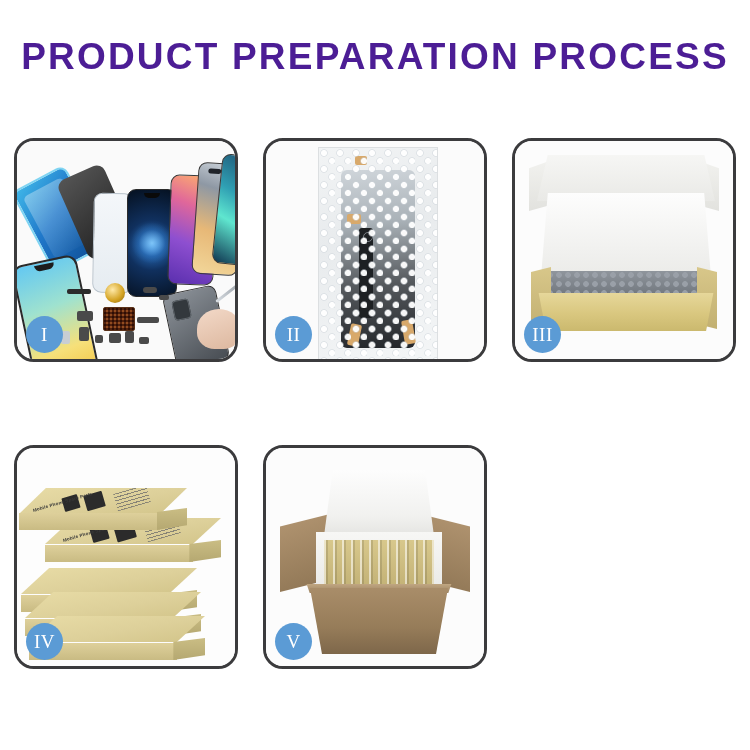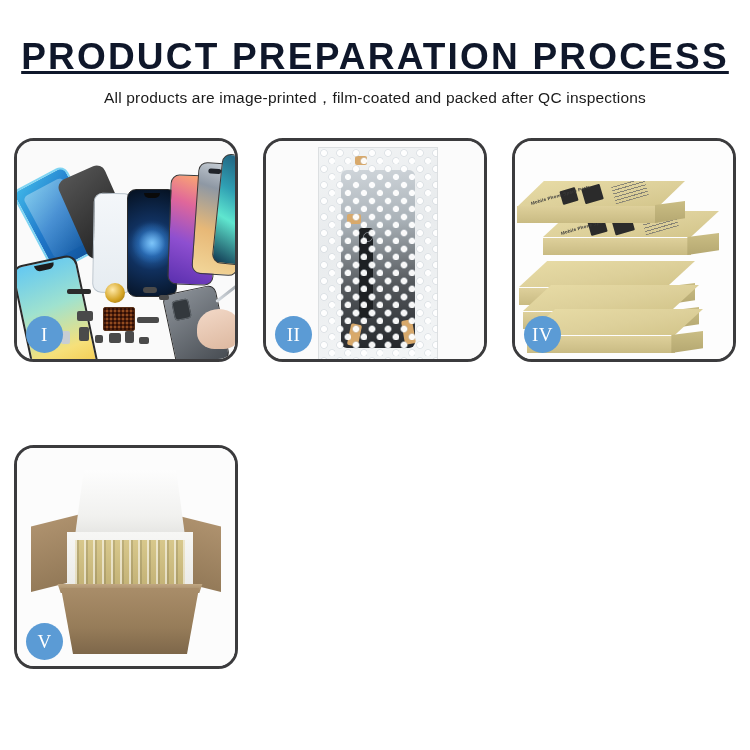--- a/index.html
+++ b/index.html
@@ -6,22 +6,22 @@
   body{
     width:750px;height:750px;background:#ffffff;
     font-family:"Liberation Sans", sans-serif;
     overflow:hidden;
   }
   .page{position:relative;width:750px;height:750px;}
 
   
   .header{padding-top:38px;text-align:center;}
   .title{
-    font-size:37px;font-weight:700;color:#0f172a;
-    letter-spacing:2.2px;line-height:1.05;white-space:nowrap;text-decoration:underline;
+    font-size:37px;font-weight:700;color:#4c1d95;
+    letter-spacing:2.2px;line-height:1.05;white-space:nowrap;
   }
   .subtitle{
     margin-top:11px;font-size:15.5px;color:#1a1a1a;
     letter-spacing:.2px;white-space:nowrap;
   }
 
   
   .grid{
     position:absolute;left:14px;top:138px;
     width:722px;
@@ -300,21 +300,20 @@
   }
   .tape{position:absolute;background:#8a7254;opacity:.85;border-radius:1px;}
 </style>
 </head>
 <body>
 
 <div class="page">
 
   <div class="header">
     <div class="title">PRODUCT PREPARATION PROCESS</div>
-    <div class="subtitle">All products are image-printed，film-coated and packed after QC inspections</div>
   </div>
 
   <div class="grid">
 
     <div class="card">
       <div class="scene p1">
         <div class="phone ph-a"></div>
         <div class="phone ph-b"></div>
         <div class="phone ph-glass"></div>
         <div class="phone ph-c"></div>
@@ -349,20 +348,33 @@
           <div class="flex-tab" style="left:36px;top:8px;width:12px;height:9px;"></div>
           <div class="flex-tab" style="left:28px;top:66px;width:14px;height:10px;"></div>
           <div class="flex-tab" style="left:30px;top:176px;width:11px;height:22px;transform:rotate(12deg);"></div>
           <div class="flex-tab" style="left:84px;top:172px;width:11px;height:24px;transform:rotate(-10deg);"></div>
           <div class="bubbles"></div>
         </div>
       </div>
       <div class="badge">II</div>
     </div>
 
+    <div class="card">
+      <div class="scene p3">
+        <div class="b3-flapL"></div>
+        <div class="b3-flapR"></div>
+        <div class="b3-lidback"></div>
+        <div class="b3-foam"></div>
+        <div class="b3-fill"></div>
+        <div class="b3-sideL"></div>
+        <div class="b3-sideR"></div>
+        <div class="b3-front"></div>
+      </div>
+      <div class="badge">III</div>
+    </div>
 
     <div class="card">
       <div class="scene p4">
         <div class="stack">
 
           <div class="sbox" style="left:0px;top:104px;width:176px;height:44px;">
             <div class="top"></div>
             <div class="front"></div>
             <div class="side"></div>
           </div>

